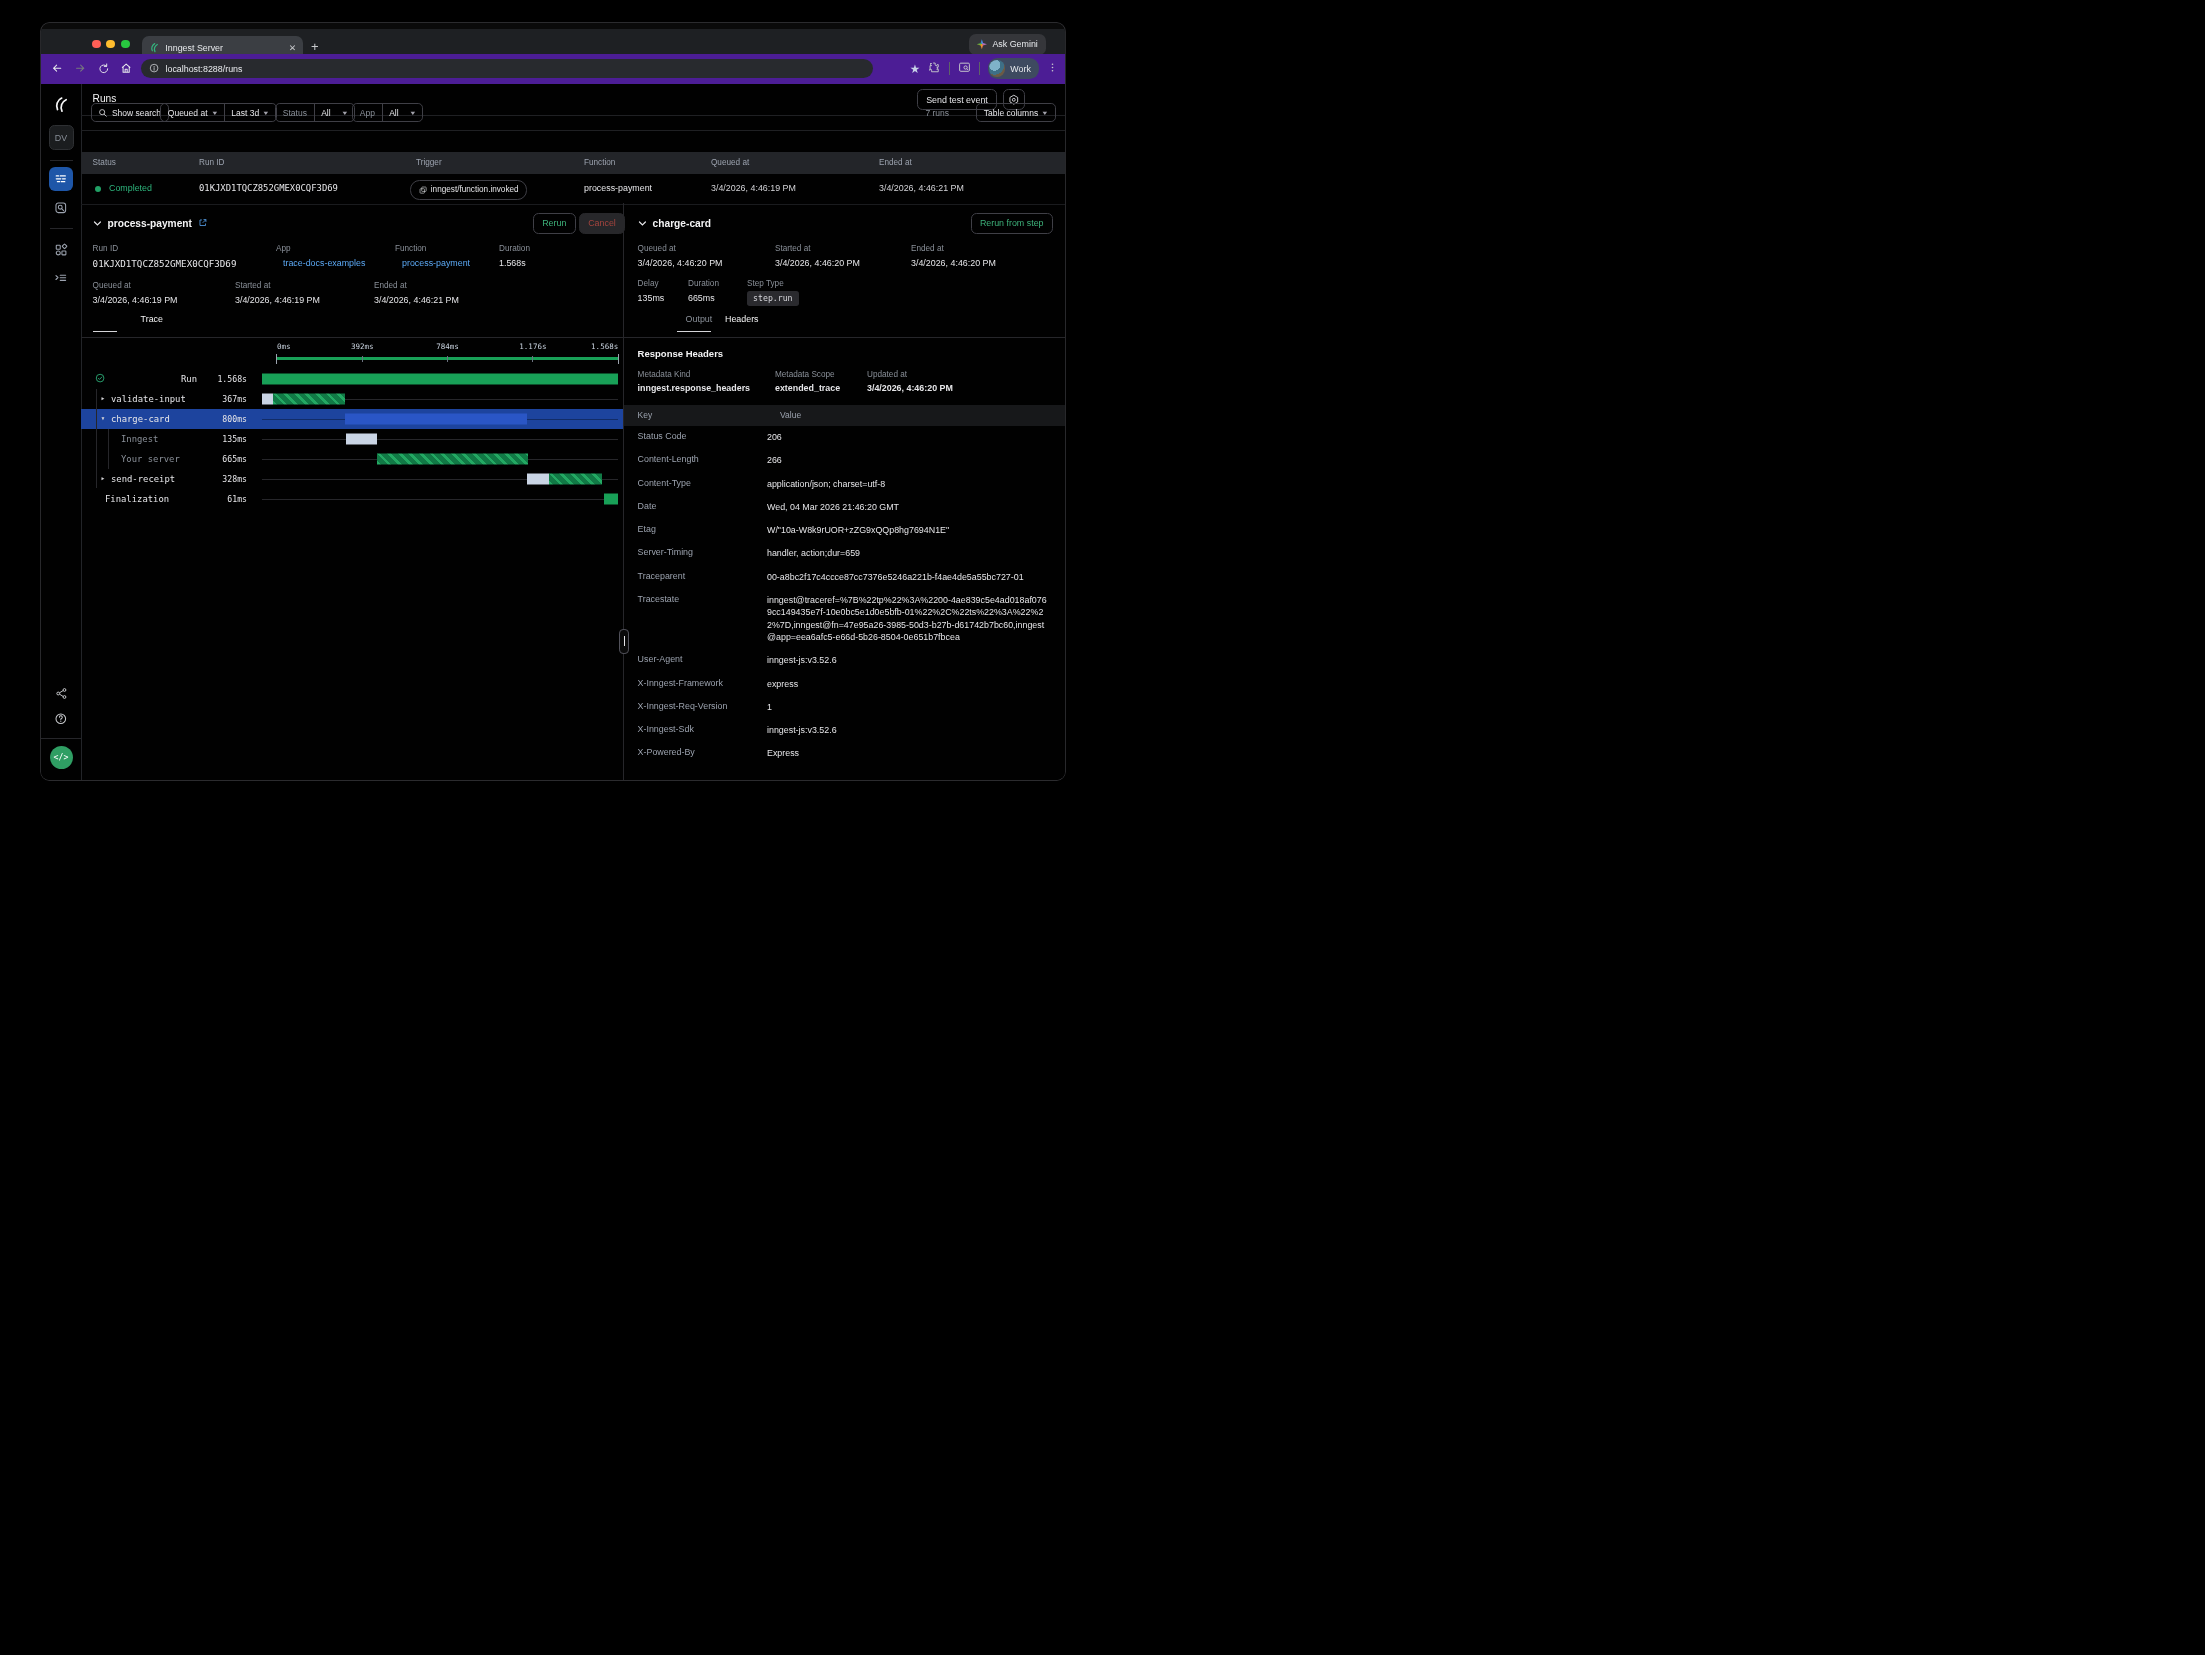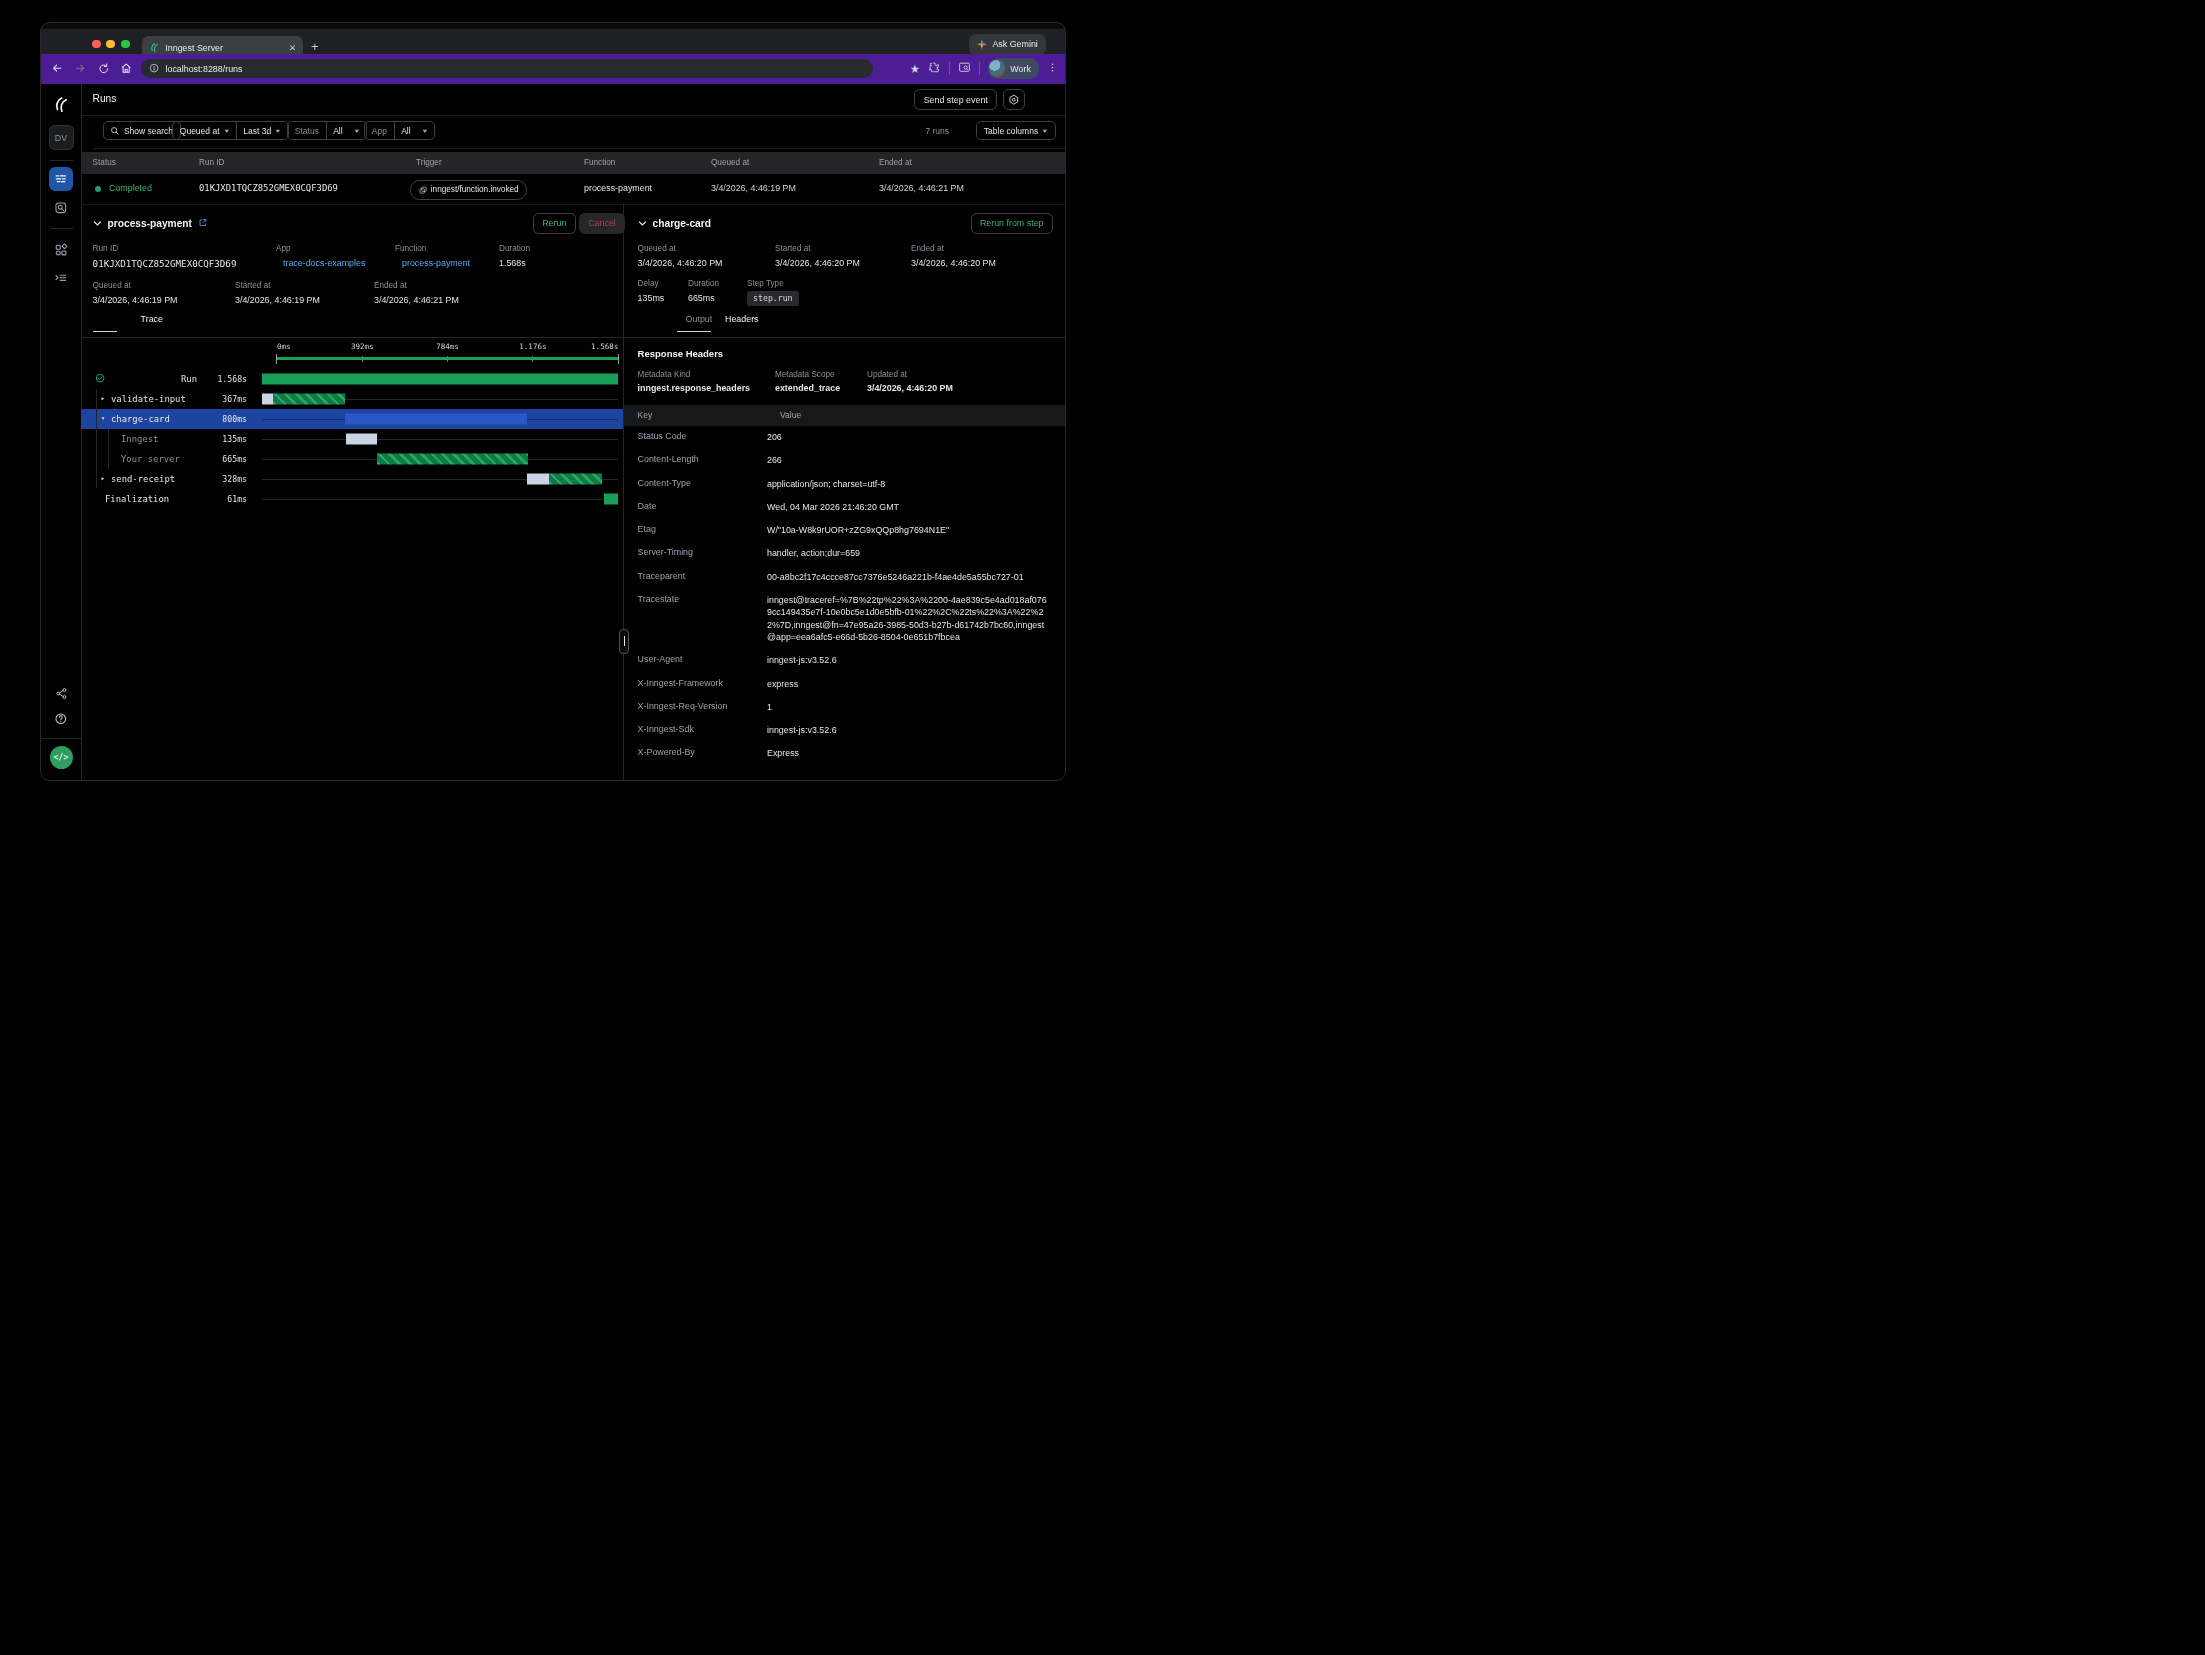--- a/index.html
+++ b/index.html
@@ -30,21 +30,21 @@
   .rail{position:absolute;left:0;top:0;width:40px;bottom:0;border-right:0.7px solid #222428;display:flex;flex-direction:column;align-items:center;}
   .rail-div{width:23px;height:0.7px;background:#26262A;}
   .railbtn{width:24.5px;height:24.5px;border-radius:6.1px;display:flex;align-items:center;justify-content:center;color:#9CA3AF;}
   .railbtn.active{background:#1E56A8;color:#fff;}
   .envbadge{width:23px;height:23px;border-radius:5.5px;background:#1B1D1F;border:0.7px solid #2E3033;color:#8A9099;font-size:8.9px;display:flex;align-items:center;justify-content:center;}
   .devbtn{width:23px;height:23px;border-radius:50%;background:#2F9E63;color:#fff;font-size:8.2px;display:flex;align-items:center;justify-content:center;}
   .main{position:absolute;left:40px;top:0;right:0;bottom:0;}
   .appheader{position:absolute;left:0;top:0;right:0;height:31px;border-bottom:0.7px solid #1F2023;}
   .pagetitle{position:absolute;left:11.6px;top:9.5px;font-size:10.2px;color:#F4F4F5;}
   .btn{display:inline-flex;align-items:center;justify-content:center;gap:4.8px;height:21px;padding:0 8.2px;border:0.7px solid #3F3F46;border-radius:5.5px;background:transparent;color:#E6E6E9;font-size:8.9px;box-sizing:border-box;}
-  .filterbar{position:absolute;left:0;top:31px;right:0;height:33px;border-bottom:0.7px solid #1F2023;margin-left:12px;}
+  .filterbar{position:absolute;left:0;top:13px;right:0;height:33px;border-bottom:0.7px solid #1F2023;}
   .pill{position:absolute;top:6.8px;height:19px;display:inline-flex;align-items:center;border:0.7px solid #3F3F46;border-radius:4.8px;font-size:8.5px;color:#E6E6E9;box-sizing:border-box;}
   .pill .seg1{display:flex;align-items:center;gap:4.1px;padding:0 6.8px;height:100%;}
   .pill .divv{width:0.7px;height:100%;background:#3F3F46;}
   .pill .glabel{color:#8A9099;}
   .chev{font-size:5.5px;color:#A1A1AA;transform:scaleX(1.4);display:inline-block;}
   .thead{position:absolute;left:0;top:68px;right:0;height:22.5px;background:#232529;font-size:8.2px;color:#9CA3AF;}
   .thead span{position:absolute;top:6.1px;}
   .trow1{position:absolute;left:0;top:91px;right:0;height:29px;border-bottom:0.7px solid #1A1B1E;font-size:8.9px;}
   .col-status{left:11.6px;}.col-runid{left:118px;}.col-trigger{left:335px;}.col-fn{left:503px;}.col-q{left:630px;}.col-e{left:798px;}
   .dot{width:6.8px;height:6.8px;border-radius:50%;background:#21A065;display:inline-block;}
@@ -231,21 +231,21 @@
           </svg>
       </div>
       <div class="rail-div" style="margin:6.8px 0;width:40px"></div>
       <div class="devbtn mono" style="margin-bottom:11px">&lt;/&gt;</div>
     </div>
 
     <div class="main">
       <div class="appheader">
         <span class="pagetitle">Runs</span>
         <div class="btn" style="position:absolute;right:68px;top:5.5px">
-            <span>Send step event</span>
+            <span>Send test event</span>
           </div>
         <div class="btn" style="position:absolute;right:40px;top:5.5px;width:22.5px;padding:0">
           <svg width="11.6" height="11.6" viewBox="0 0 24 24">
               <path d="M12 2.5l8 4.6v9.3l-8 4.6-8-4.6V7.1z" stroke="#E6E6E9" stroke-width="1.8" fill="none" stroke-linejoin="round"></path>
               <circle cx="12" cy="12" r="3" stroke="#E6E6E9" stroke-width="1.8" fill="none"></circle>
             </svg>
         </div>
       </div>
 
       <div class="filterbar">

